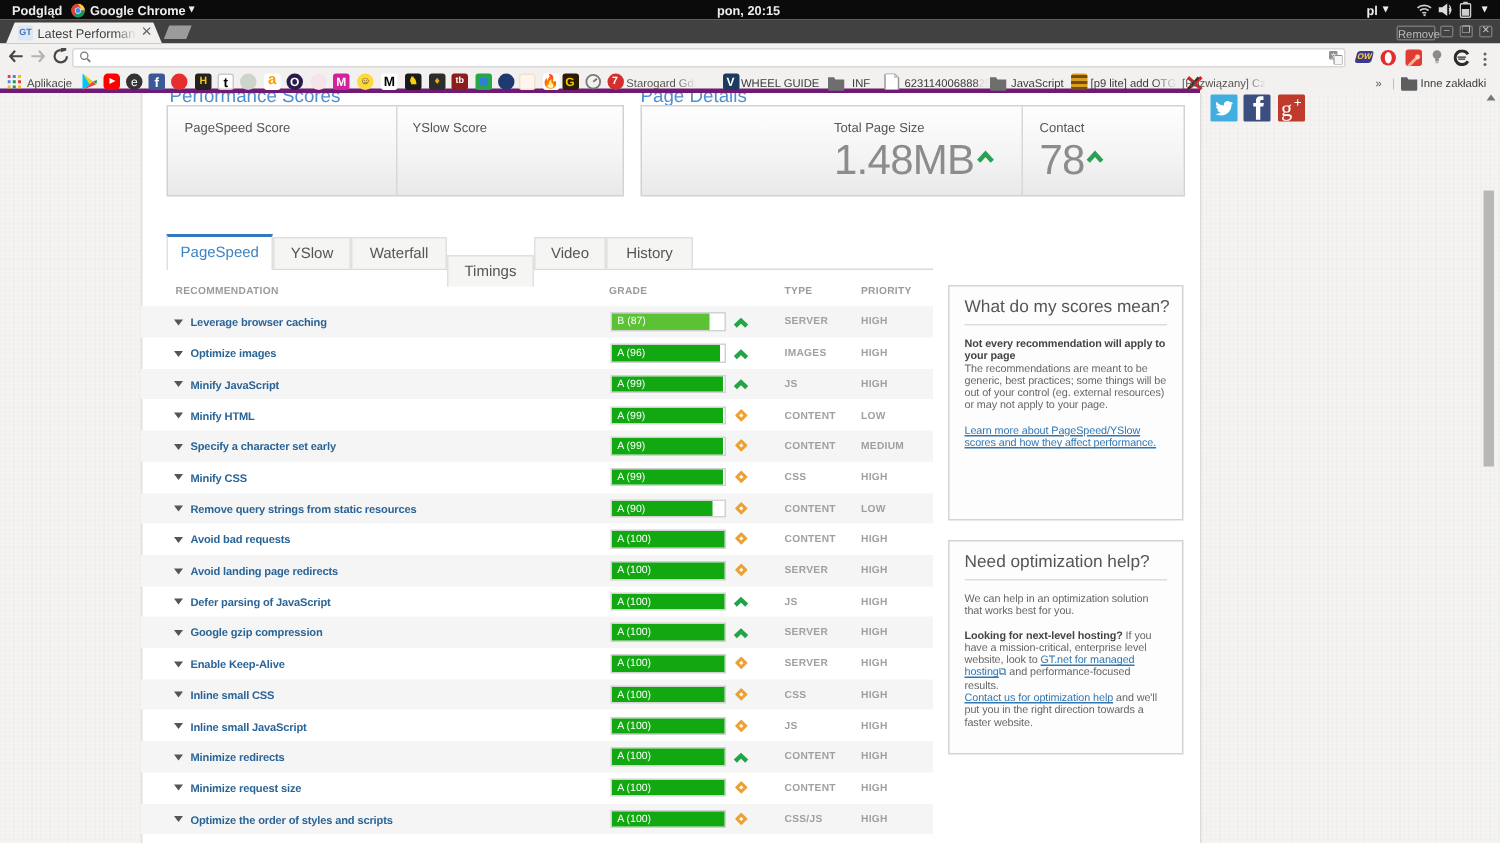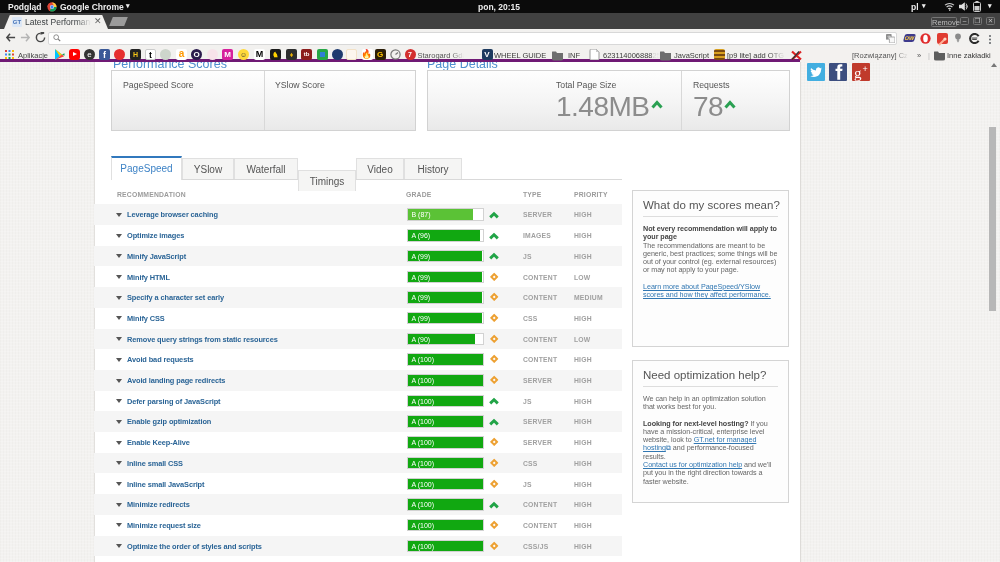--- a/index.html
+++ b/index.html
@@ -215,21 +215,21 @@
   <svg class="fav" style="left:660px;top:3px" width="11" height="10" viewBox="0 0 11 10">
       <path d="M0 1h4l1 1.5h6V10H0z" fill="#6e6e6e"></path>
     </svg>
   <span class="bktext" style="left:674px">JavaScript</span>
   <div class="fav" style="left:714px;background:repeating-linear-gradient(0deg,#7a4a12 0 2px,#d8a01f 2px 4px)"></div>
   <span class="bktext" style="left:727px;width:58px;overflow:hidden;-webkit-mask-image:linear-gradient(90deg,#000 72%,transparent)">[p9 lite] add OTG</span>
   <svg class="fav" style="left:791px;top:3px" width="11" height="10" viewBox="0 0 11 10">
       <path d="M1 1l9 8M10 1l-9 8" stroke="#d22" stroke-width="2.2"></path>
       <path d="M8 1 1 9" stroke="#333" stroke-width="1.4"></path>
     </svg>
-  <span class="bktext" style="left:852px;color:#555;width:56px;overflow:hidden;-webkit-mask-image:linear-gradient(90deg,#000 78%,transparent)">[Rozwiązany] Cz</span>
+  <span class="bktext" style="left:788px;color:#555;width:56px;overflow:hidden;-webkit-mask-image:linear-gradient(90deg,#000 78%,transparent)">[Rozwiązany] Cz</span>
   <span class="bktext" style="left:917px;color:#555">»</span>
   <span class="bktext" style="left:928px;color:#bbb">|</span>
   <svg class="fav" style="left:934px;top:3px" width="11" height="10" viewBox="0 0 11 10">
       <path d="M0 1h4l1 1.5h6V10H0z" fill="#5e5e5e"></path>
     </svg>
   <span class="bktext" style="left:947px">Inne zakładki</span>
 </div>
 
 <div id="page">
   <div id="content"></div>
@@ -246,21 +246,21 @@
   </div>
 
   <div class="panel" style="left:427px;width:363px">
     <div class="cell" style="left:119px;width:134px">
       <div class="plabel" style="left:9px">Total Page Size</div>
       <div class="score gnum" style="left:9px">1.48MB<svg width="12" height="9" viewBox="0 0 12 9" style="margin-left:1px;vertical-align:7px">
             <path d="M1.5 7.5 6 2.5l4.5 5" stroke="#2aa052" stroke-width="3" fill="none"></path>
           </svg></div>
     </div>
     <div class="cell" style="left:253px;width:110px">
-      <div class="plabel" style="left:11px">Requests</div>
+      <div class="plabel" style="left:11px">Contact</div>
       <div class="score gnum" style="left:11px">78<svg width="12" height="9" viewBox="0 0 12 9" style="margin-left:1px;vertical-align:7px">
             <path d="M1.5 7.5 6 2.5l4.5 5" stroke="#2aa052" stroke-width="3" fill="none"></path>
           </svg></div>
     </div>
   </div>
 
   <div class="tabline"></div>
   <div class="tb on" style="left:111px;top:94px;width:71px">PageSpeed</div>
   <div class="tb" style="left:182px;top:96px;width:52px">YSlow</div>
   <div class="tb" style="left:234px;top:96px;width:64px">Waterfall</div>
@@ -377,21 +377,21 @@
           <div class="fill fa" style="width:100%">A (100)</div>
         </div>
         <svg class="ic" width="10" height="8" viewBox="0 0 10 8">
           <path d="M1.2 6.4 5 2.8l3.8 3.6" stroke="#22a447" stroke-width="2.9" fill="none"></path>
         </svg>
         <div class="rtype">JS</div>
         <div class="rprio">HIGH</div>
       </div>
 <div class="row odd" style="top:349.4px">
         <div class="rtri"></div>
-        <div class="rlink">Enable gzip optimization</div>
+        <div class="rlink">Google gzip compression</div>
         <div class="bar">
           <div class="fill fa" style="width:100%">A (100)</div>
         </div>
         <svg class="ic" width="10" height="8" viewBox="0 0 10 8">
           <path d="M1.2 6.4 5 2.8l3.8 3.6" stroke="#22a447" stroke-width="2.9" fill="none"></path>
         </svg>
         <div class="rtype">SERVER</div>
         <div class="rprio">HIGH</div>
       </div>
 <div class="row " style="top:370.1px">

